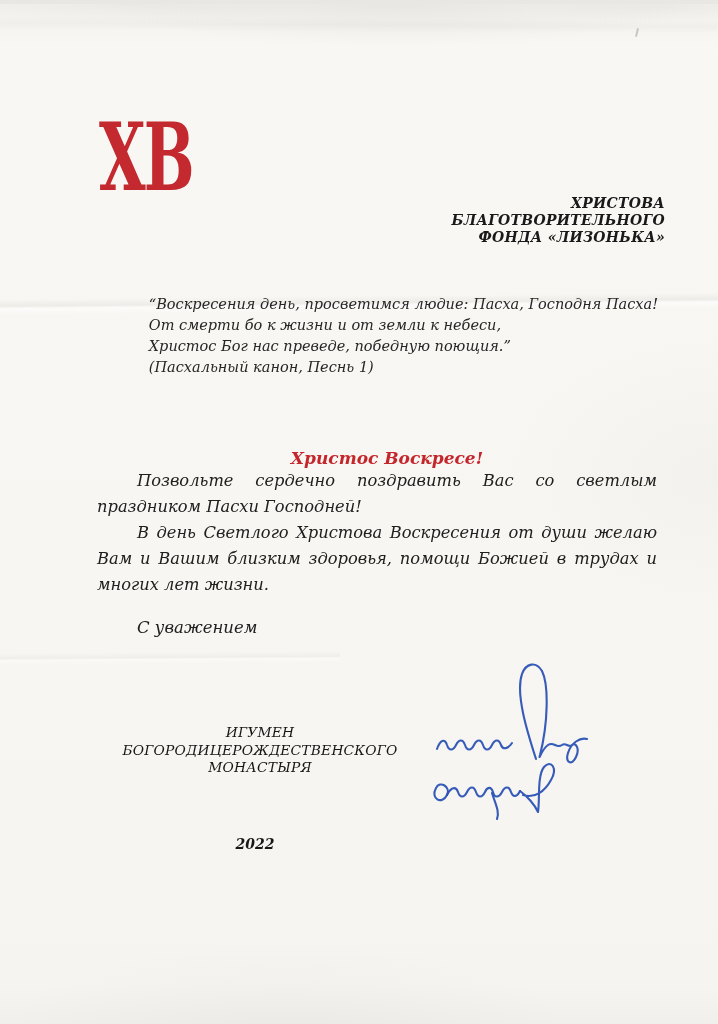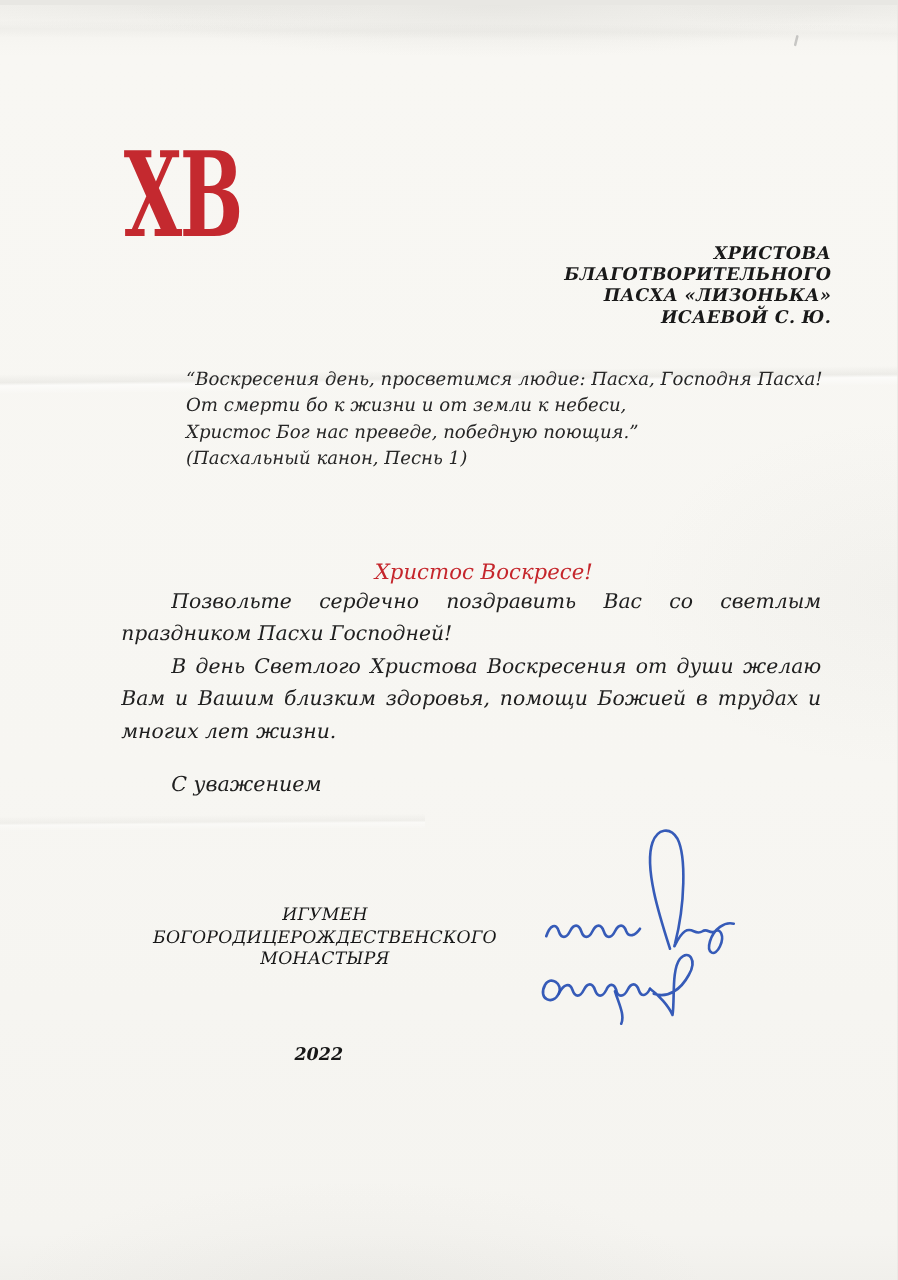--- a/index.html
+++ b/index.html
@@ -61,21 +61,21 @@
   }
   .salutation{
     left:97px;top:390px;width:560px;
     text-align:center;
     font-weight:bold;font-style:italic;
     font-size:17.5px;color:#161616;
   }
   .paschal{
     left:107px;top:444px;width:560px;
     text-align:center;
-    font-weight:normal;font-style:italic;
+    font-weight:bold;font-style:italic;
     font-size:17px;color:#c5262c;
   }
   .body-text{
     left:97px;top:464px;width:560px;
     font-style:italic;
     font-size:16.3px;line-height:26px;
     text-align:justify;color:#202020;
   }
   .body-text p{margin:0;text-indent:40px;}
   .closing{
@@ -106,22 +106,21 @@
   <div class="abs crease-top"></div>
   <div class="abs crease-mid"></div>
   <div class="abs crease-low"></div>
   <div class="abs pencil-mark"></div>
 
   <div class="abs monogram">ХВ</div>
 
   <div class="abs recipient">
     <div>ХРИСТОВА</div>
     <div>БЛАГОТВОРИТЕЛЬНОГО</div>
-    <div>ПАСХА «ЛИЗОНЬКА»</div>
-    <div>ИСАЕВОЙ С. Ю.</div>
+    <div>ФОНДА «ЛИЗОНЬКА»</div>
   </div>
 
   <div class="abs epigraph">
     <div>“Воскресения день, просветимся людие: Пасха, Господня Пасха!</div>
     <div>От смерти бо к жизни и от земли к небеси,</div>
     <div>Христос Бог нас преведе, победную поющия.”</div>
     <div>(Пасхальный канон, Песнь 1)</div>
   </div>
 
 

